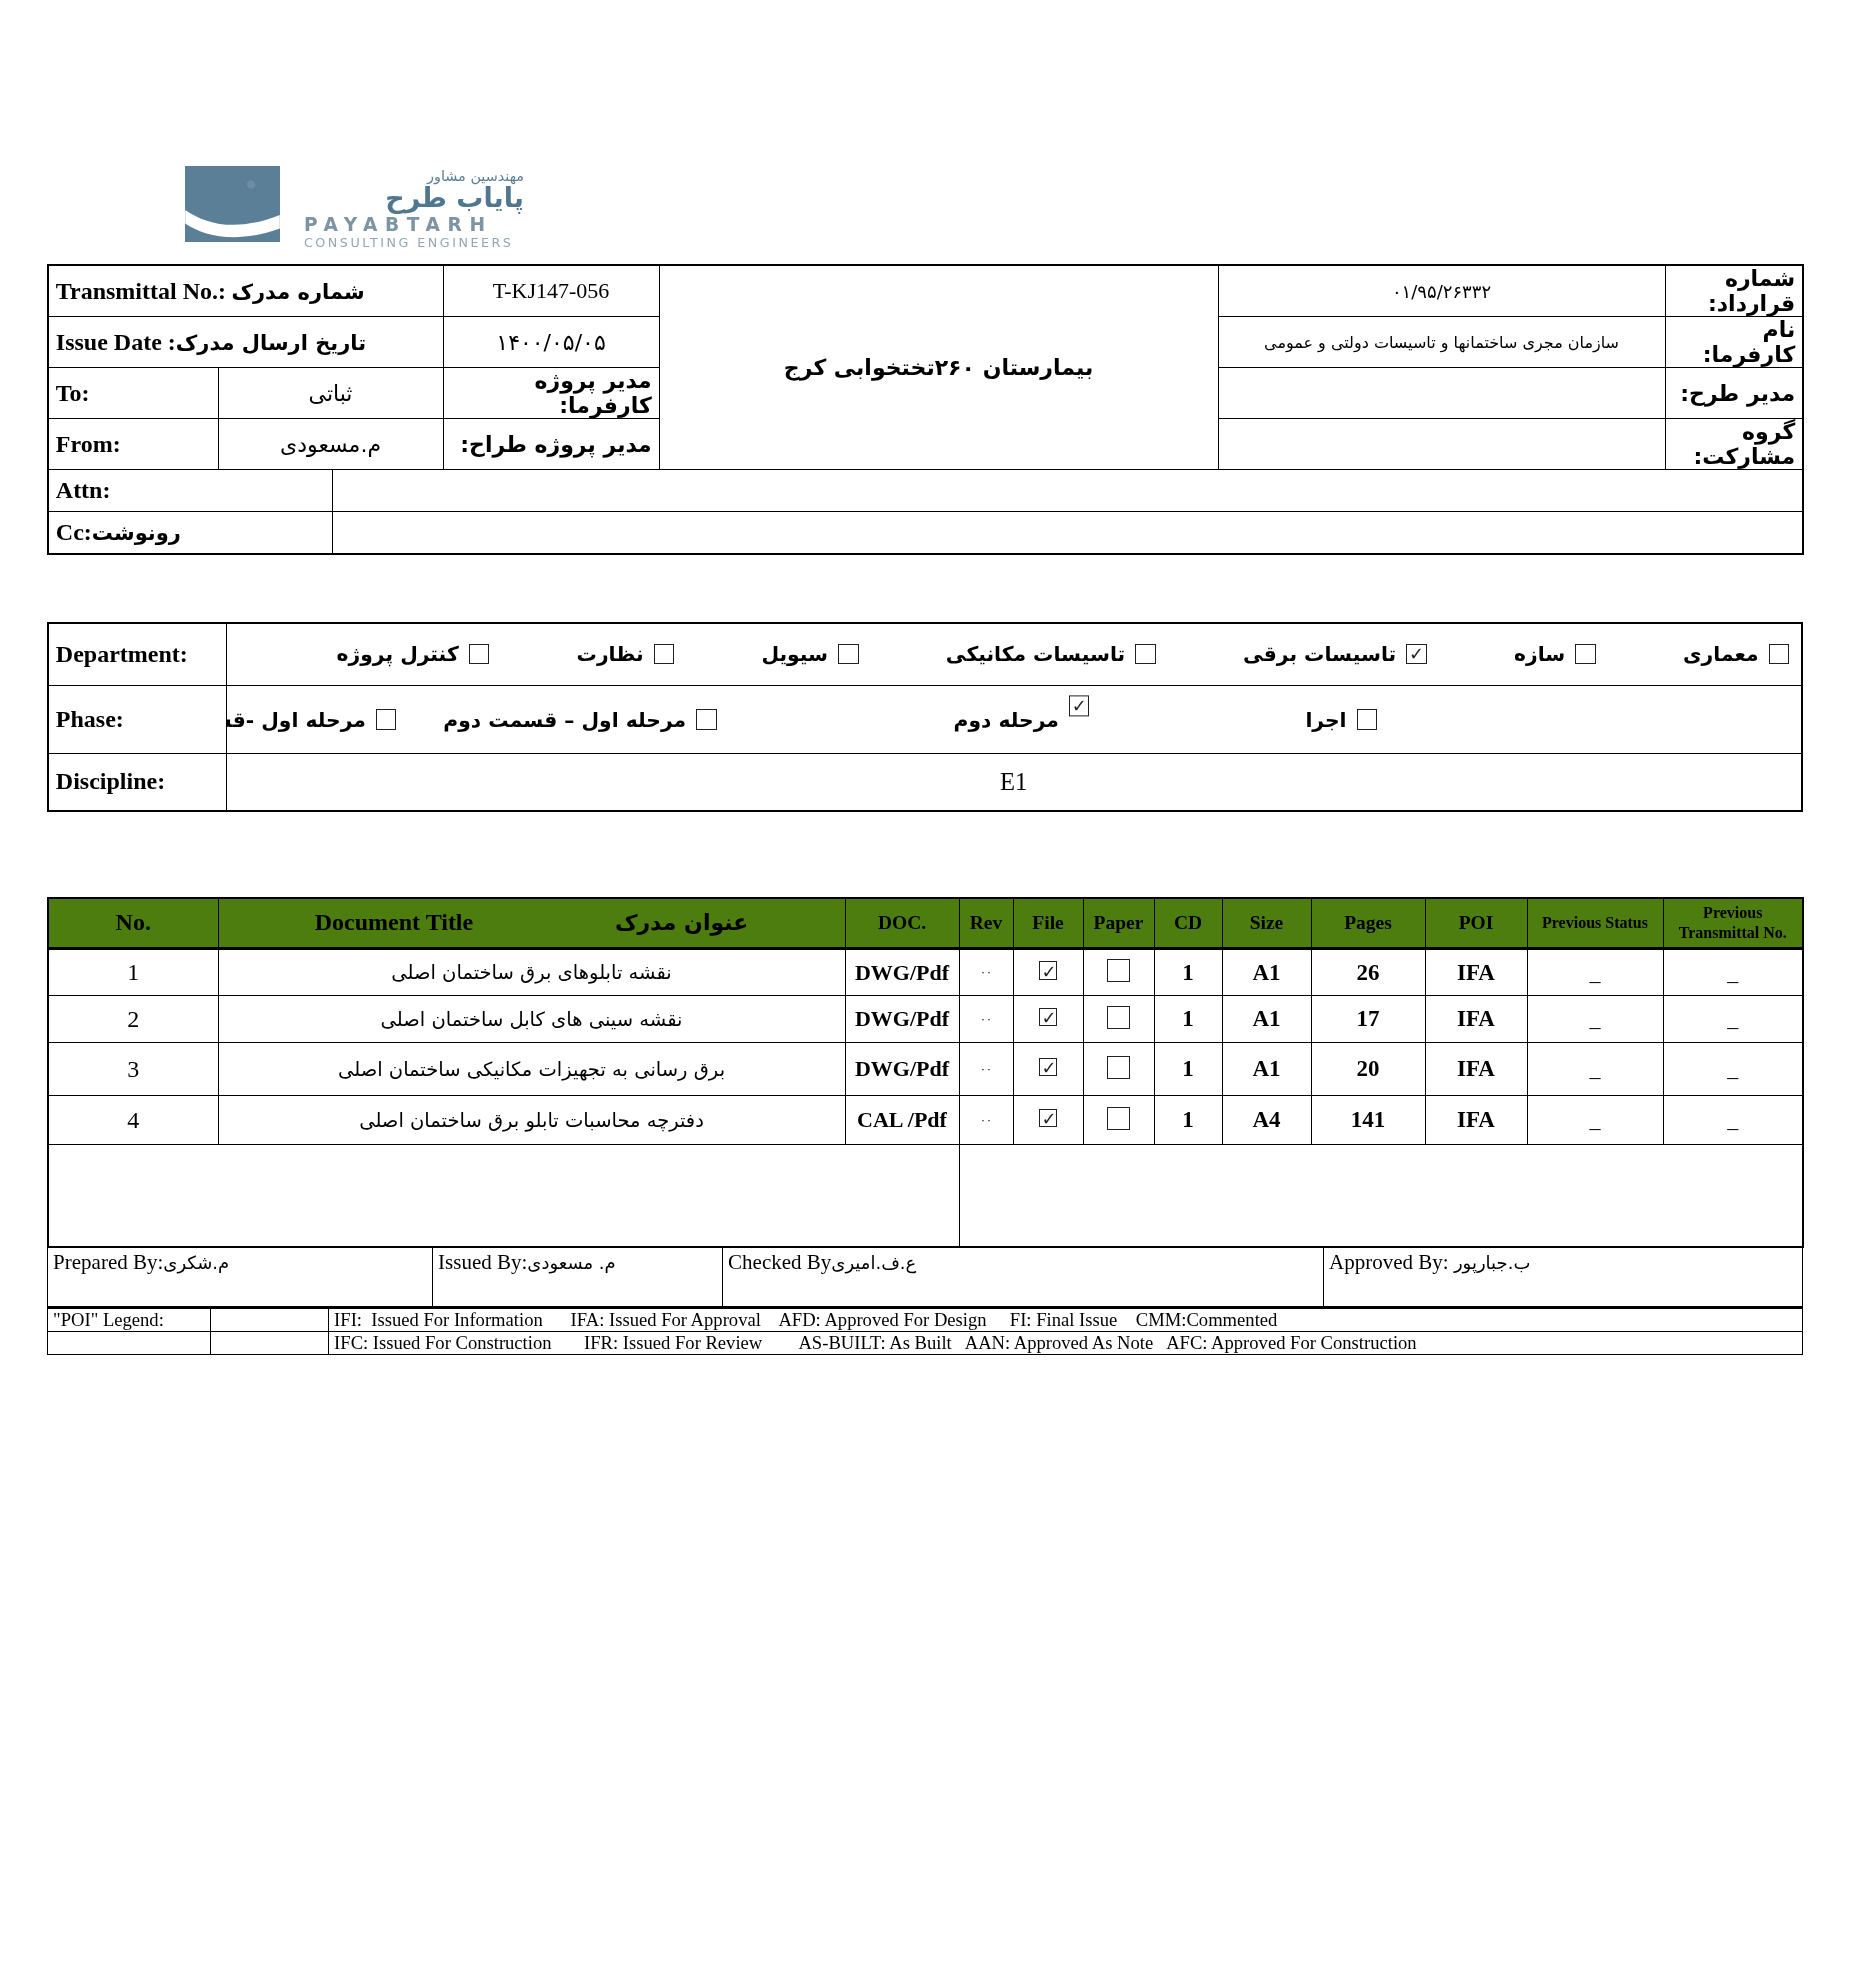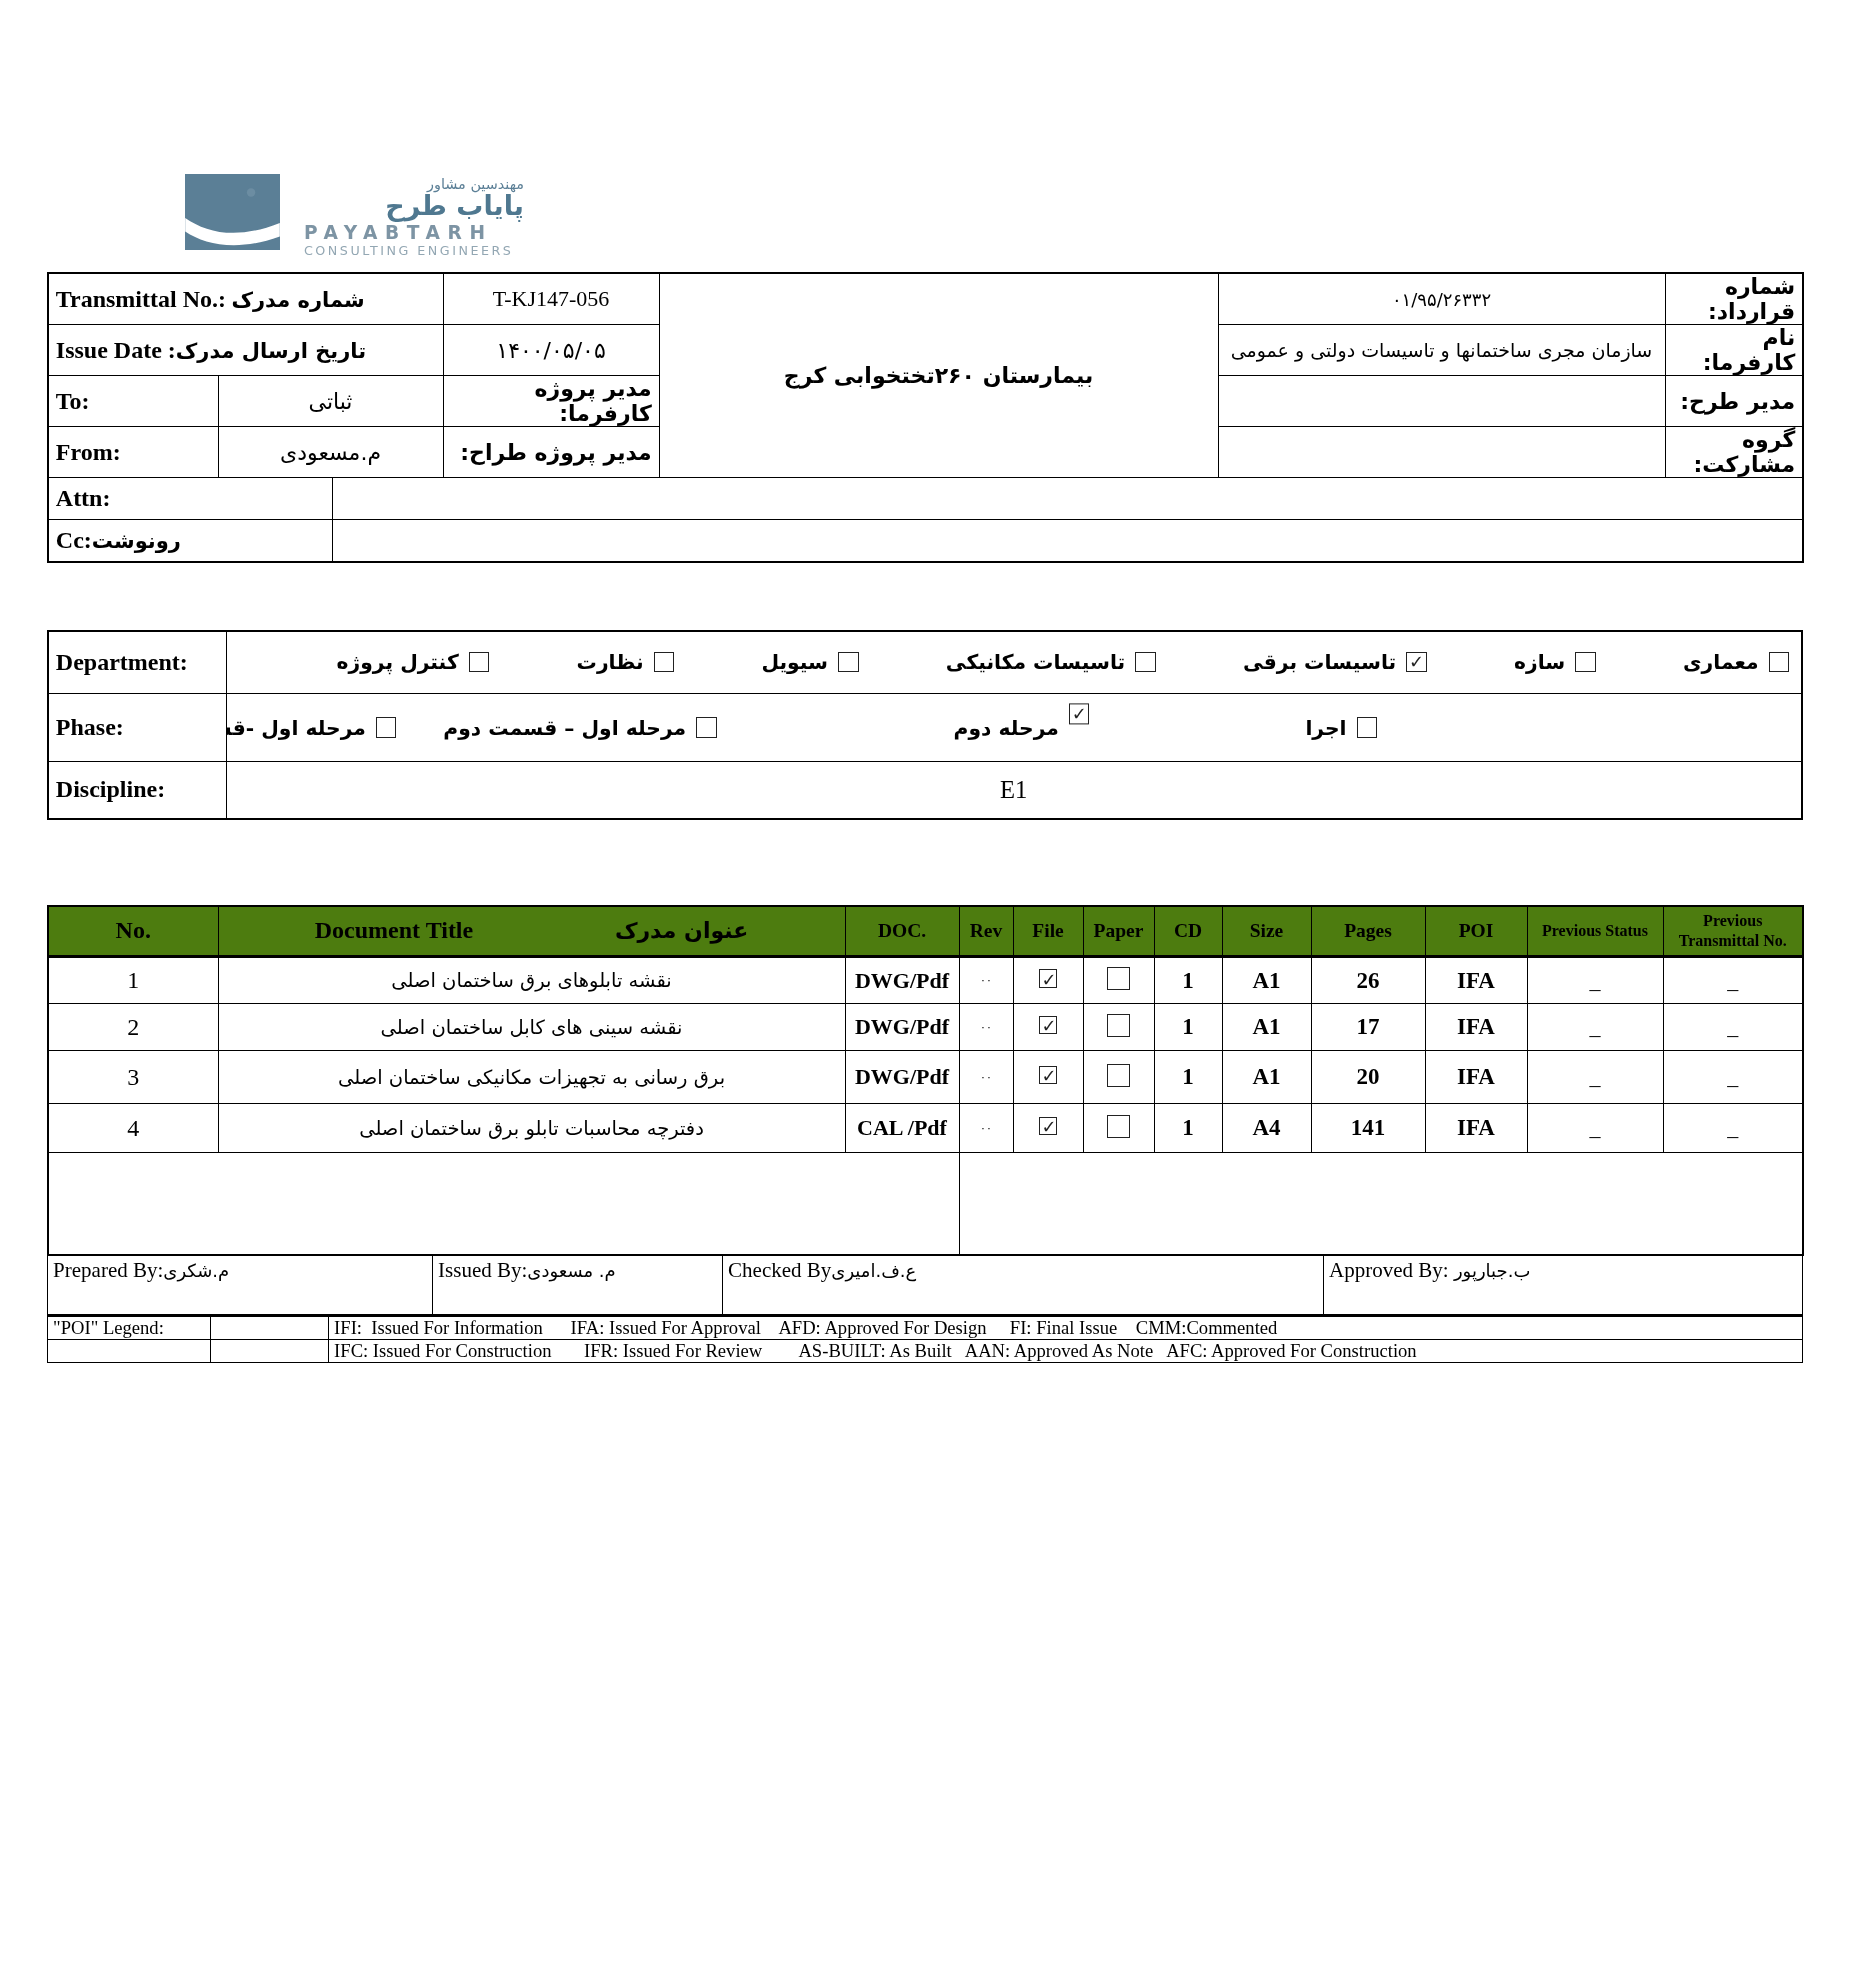--- a/index.html
+++ b/index.html
@@ -1,18 +1,18 @@
 <!DOCTYPE html>
 <html style="font-size:13.6px"><head>
 <meta charset="utf-8">
 <style>
   * { margin:0; padding:0; box-sizing:border-box; }
   body { background:#e8e8e8; font-family:"Liberation Serif", serif; color:#000; }
   .page { position:relative; width:1871px; height:1963px; background:#ffffff; margin:0 auto; overflow:hidden; }
-  .content { position:absolute; left:47px; top:13px; width:1754px; }
+  .content { position:absolute; left:47px; top:5px; width:1754px; }
 
   
   .hdr { position:relative; height:259px; }
   .logo-wrap { position:absolute; left:138px; top:161px; display:flex; align-items:flex-start; }
   .logo-mark { width:95px; height:76px; background:#5b7f96; position:relative; overflow:hidden; }
   .logo-mark svg { position:absolute; left:0; top:0; }
   .brand { margin-left:24px; margin-top:1.7px; text-align:right; width:220px; font-family:"DejaVu Sans", sans-serif; }
   .brand-fa1 { font-size:14.4px; color:#5b7f96; }
   .brand-fa2 { font-size:27px; font-weight:bold; color:#4f7890; line-height:1.05; }
   .brand-en  { font-size:18.6px; font-weight:bold; letter-spacing:7.6px; color:#7d94a4; text-align:left; margin-top:1.7px; white-space:nowrap; }
@@ -119,21 +119,21 @@
           <tr style="height:44px">
         <td colspan="3" class="lbl-cell"><span class="en">Transmittal No.:</span> <span class="fa">شماره مدرک</span></td>
         <td class="val">T-KJ147-056</td>
         <td rowspan="4" class="project-cell">بیمارستان ۲۶۰تختخوابی کرج</td>
         <td class="val" dir="ltr" style="font-size:18px;font-family:'DejaVu Sans',sans-serif">۰۱/۹۵/۲۶۳۳۲</td>
         <td class="fa-role">شماره قرارداد:</td>
       </tr>
       <tr style="height:47px">
         <td colspan="3" class="lbl-cell"><span class="en">Issue Date :</span><span class="fa">تاریخ ارسال مدرک</span></td>
         <td class="val fa" dir="ltr">۱۴۰۰/۰۵/۰۵</td>
-        <td class="val fa" style="font-size:19px">سازمان مجری ساختمانها و تاسیسات دولتی و عمومی</td>
+        <td class="val fa" style="font-size:16px">سازمان مجری ساختمانها و تاسیسات دولتی و عمومی</td>
         <td class="fa-role">نام کارفرما:</td>
       </tr>
       <tr style="height:47px">
         <td class="lbl-cell"><span class="en" style="font-size:24px;font-weight:bold">To:</span></td>
         <td colspan="2" class="val fa">ثباتی</td>
         <td class="fa-role">مدیر پروژه کارفرما:</td>
         <td class="val"></td>
         <td class="fa-role">مدیر طرح:</td>
       </tr>
       <tr style="height:47px">

